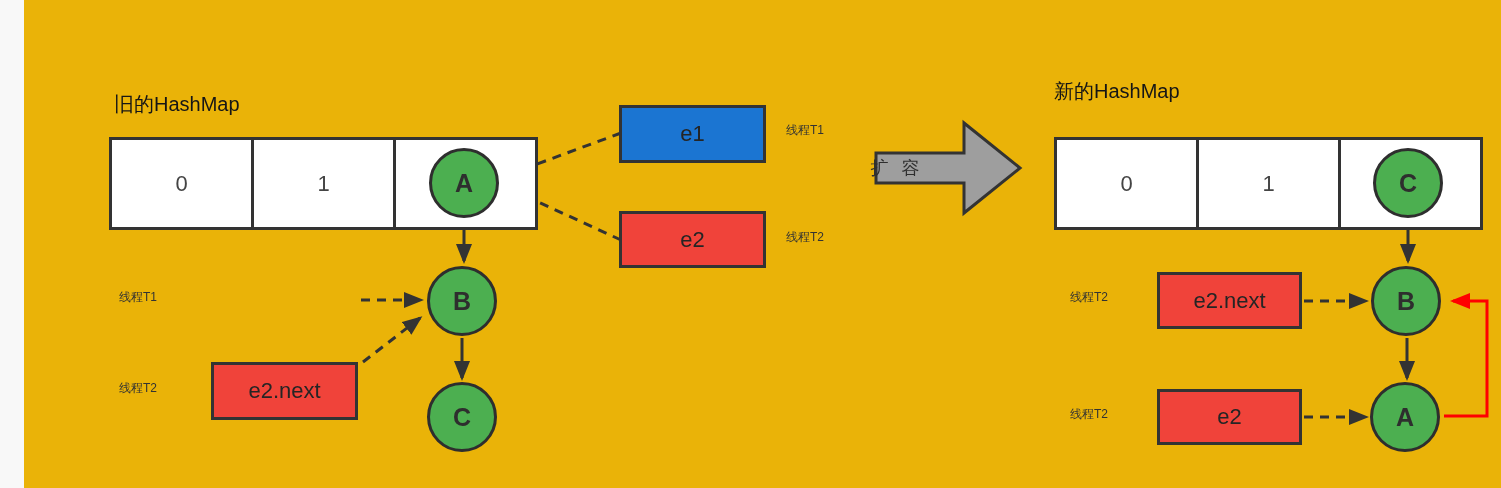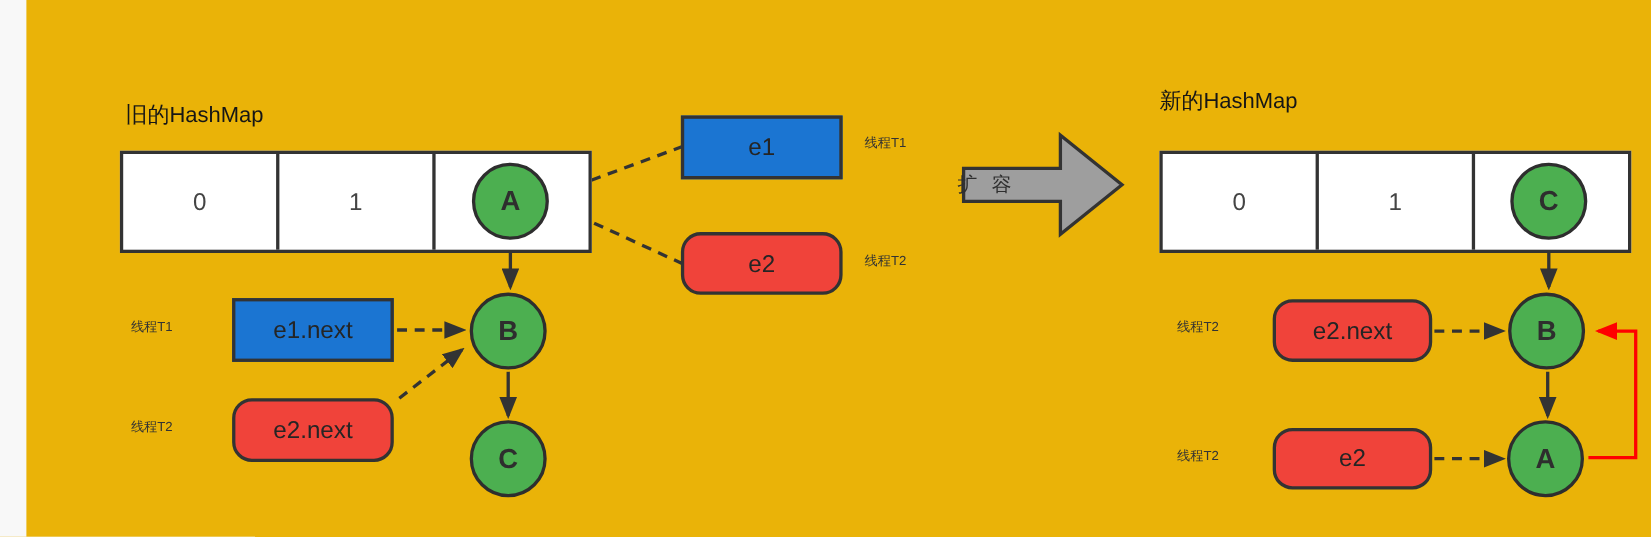--- a/index.html
+++ b/index.html
@@ -47,21 +47,21 @@
     font-size:25px;font-weight:bold;color:#2e2e2e;
   }
   .box{
     position:absolute;
     box-sizing:border-box;
     border:3px solid #333333;
     display:flex;align-items:center;justify-content:center;
     font-size:22px;color:#252525;
   }
   .box.blue{background:#1b75d2;}
-  .box.red{background:#f0433a;border-radius:18px;}
+  .box.red{background:#f0433a;}
   .tlabel{
     position:absolute;
     font-size:12px;color:#333333;
     white-space:nowrap;
   }
   .resize-label{
     position:absolute;
     left:827px;top:156px;width:92px;
     text-align:center;
     font-size:18px;color:#2e2e2e;
@@ -115,21 +115,20 @@
   <div class="node" style="left:403px;top:266px;">B</div>
   <div class="node" style="left:403px;top:382px;">C</div>
 
   <div class="box blue" style="left:595px;top:105px;width:147px;height:58px;">e1</div>
   <div class="tlabel" style="left:762px;top:122px;">线程T1</div>
 
   <div class="box red" style="left:595px;top:211px;width:147px;height:57px;">e2</div>
   <div class="tlabel" style="left:762px;top:229px;">线程T2</div>
 
   <div class="tlabel" style="left:95px;top:289px;">线程T1</div>
-  <div class="box blue" style="left:187px;top:271px;width:147px;height:58px;">e1.next</div>
 
   <div class="tlabel" style="left:95px;top:380px;">线程T2</div>
   <div class="box red" style="left:187px;top:362px;width:147px;height:58px;">e2.next</div>
 
   <div class="resize-label">扩 容</div>
 
   <div class="title" style="left:1030px;top:78px;">新的HashMap</div>
 
   <div class="array" style="left:1030px;top:137px;">
     <div class="cell">0</div>

